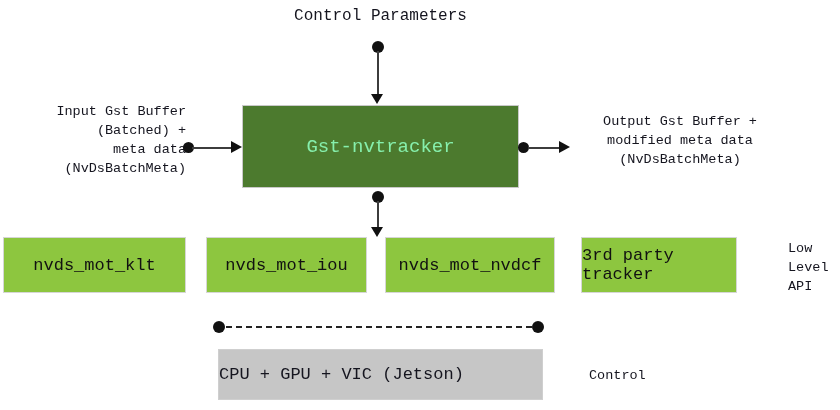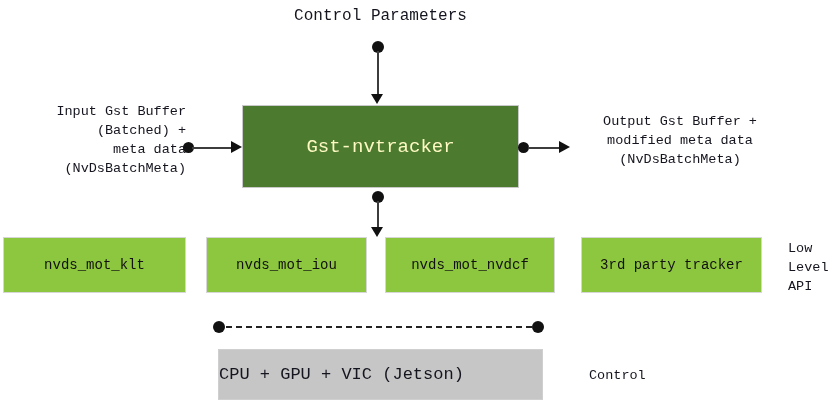--- a/index.html
+++ b/index.html
@@ -29,36 +29,36 @@
     text-align: center;
     color: #15151f;
     font-size: 16px;
   }
 
   .main-box {
     left: 242px; top: 105px; width: 277px; height: 83px;
     background: #4c7a2e;
     border: 1px solid #c9c9c9;
     display: flex; align-items: center; justify-content: center;
-    color: #fef9c3;
+    color: #86efac;
     font-size: 19px;
   }
 
   .tracker-box {
     top: 237px; height: 56px;
     background: #8dc63f;
     border: 1px solid #d6d6d6;
     display: flex; align-items: center; justify-content: center;
     color: #111111;
-    font-size: 14px;
+    font-size: 17px;
   }
   .tracker-klt   { left: 3px;   width: 183px; }
   .tracker-iou   { left: 206px; width: 161px; text-align: center; }
   .tracker-nvdcf { left: 385px; width: 170px; }
-  .tracker-3rd   { left: 581px; width: 181px; }
+  .tracker-3rd   { left: 581px; width: 156px; }
 
   .hw-box {
     left: 218px; top: 349px; width: 325px; height: 51px;
     background: #c6c6c6;
     border: 1px solid #cfcfcf;
     display: flex; align-items: center; 
     color: #15151f;
     font-size: 17px;
   }
 

